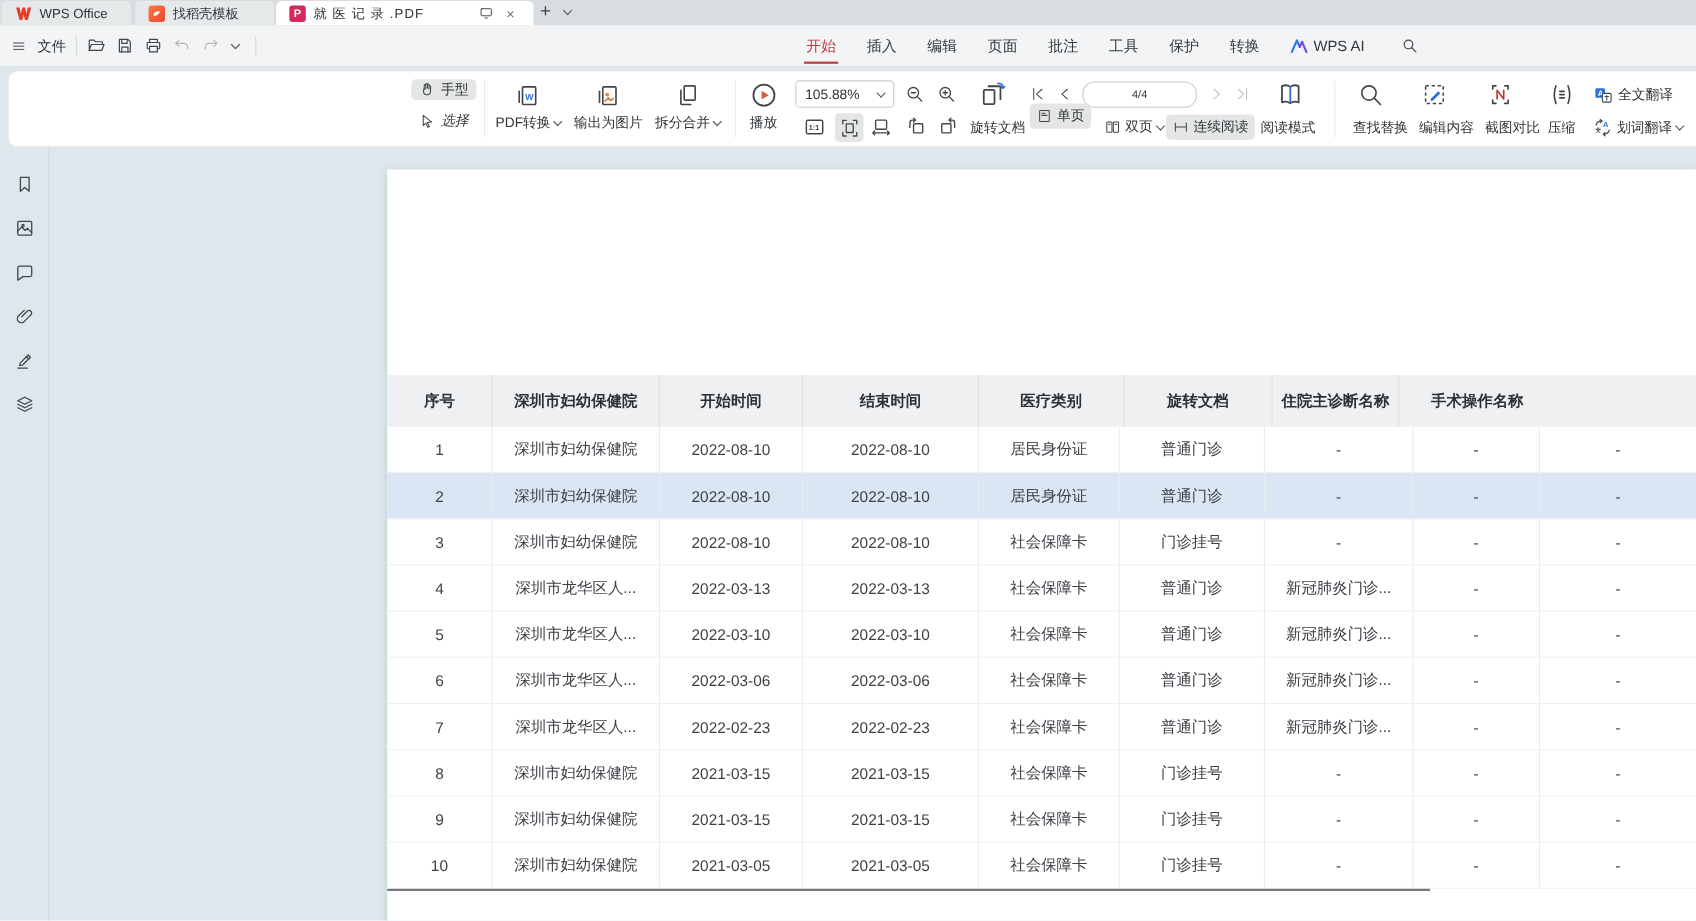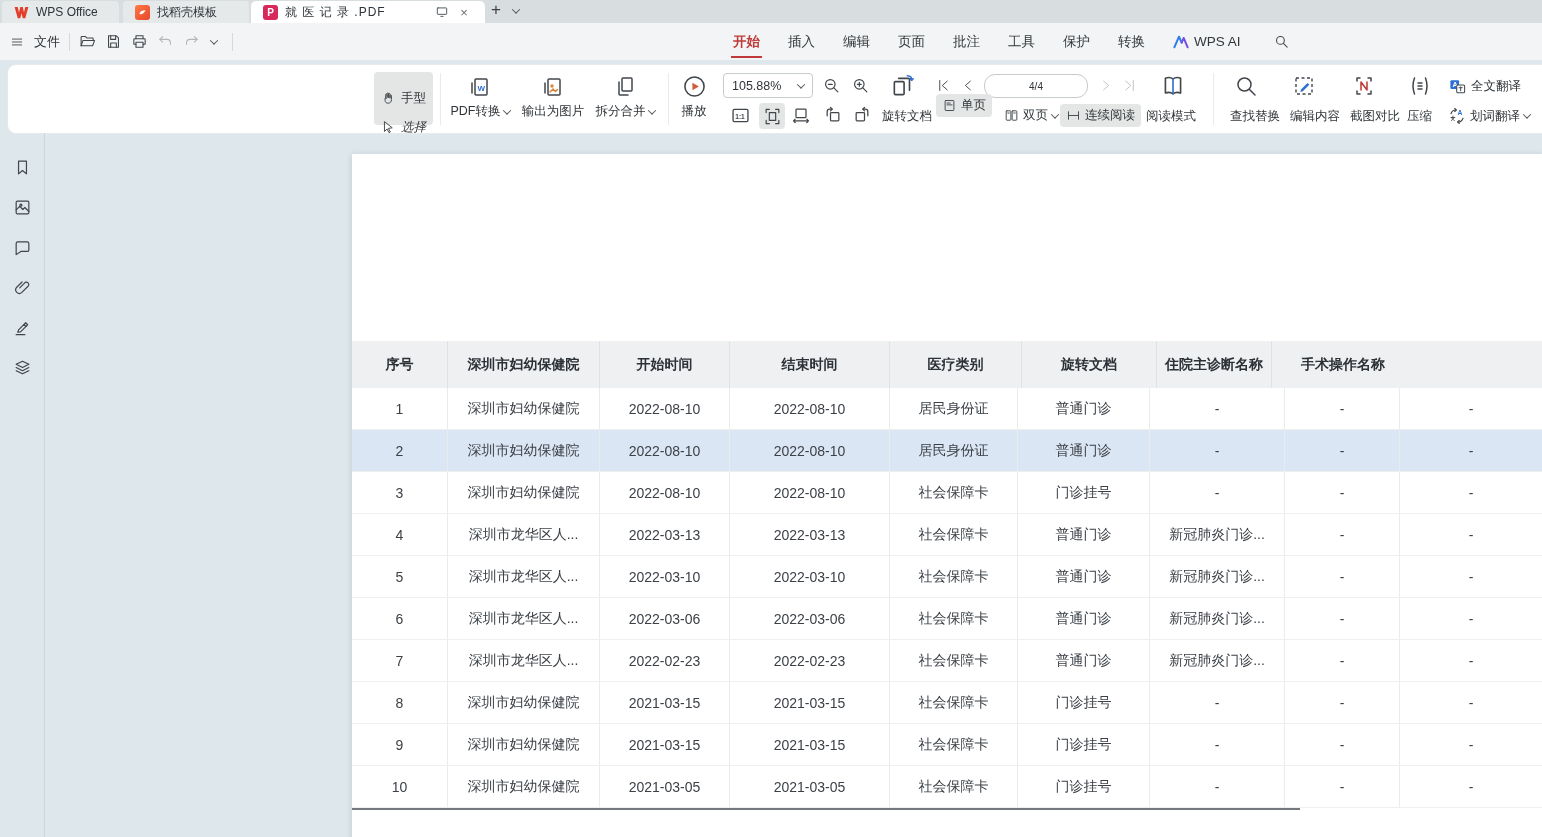--- a/index.html
+++ b/index.html
@@ -20,29 +20,29 @@
 
   
   .menubar { position:absolute; top:23px; left:0; right:0; height:37px; background:#f2f4f5; display:flex; align-items:center; }
   .file-cluster { position:absolute; left:10px; display:flex; align-items:center; gap:9px; }
   .file-btn { display:flex; align-items:center; gap:10px; font-size:13px; color:#2e3338; }
   .vsep { width:1px; height:18px; background:#d4d9db; }
   .qicon { width:17px; height:17px; }
   .disabled { opacity:.35; }
   .menus { position:absolute; left:733px; display:flex; gap:28px; align-items:center; height:37px; }
   .menu { font-size:13.5px; color:#33383c; position:relative; height:37px; display:flex; align-items:center; }
-  .menu.active { color:#bf3a38; font-weight:bold; }
+  .menu.active { color:#bf3a38; font-weight:normal; }
   .menu.active::after { content:""; position:absolute; bottom:2px; left:-2px; right:-2px; height:2px; background:#bf3a38; }
   .wpsai { display:flex; align-items:center; gap:5px; font-size:13.5px; color:#33383c; }
 
   
   .ribbon { position:absolute; top:65px; left:8px; width:1560px; height:68px; background:#fff; border-radius:8px; box-shadow:0 0 0 1px #e7eaeb; }
   .ribbon .sep { position:absolute; top:8px; width:1px; height:52px; background:#e8ebec; }
   .pill { background:#e4e6e6; border-radius:4px; }
-  .tool-row { position:absolute; display:flex; align-items:center; gap:5px; font-size:12.5px; color:#2f3438; padding:18px 7px; border-radius:4px; }
+  .tool-row { position:absolute; display:flex; align-items:center; gap:5px; font-size:12.5px; color:#2f3438; padding:1px 7px; border-radius:4px; }
   .vbtn { position:absolute; top:6px; width:80px; text-align:center; font-size:12.5px; color:#2f3438; }
   .vbtn .icn { height:30px; display:flex; align-items:flex-end; justify-content:center; padding-bottom:2px; }
   .vbtn .lbl { display:flex; align-items:center; justify-content:center; gap:3px; margin-top:2px; }
   .chev { width:6px; height:6px; border-right:1.4px solid #555; border-bottom:1.4px solid #555; transform:rotate(45deg) translate(-1px,-1px); display:inline-block; }
   .zoombox { position:absolute; left:715px; top:8px; width:90px; height:25px; border:1px solid #c6cbcd; border-radius:4px; display:flex; align-items:center; justify-content:space-between; padding:0 8px; font-size:12.5px; color:#2f3438; background:#fff; }
   .iconbtn { position:absolute; display:flex; align-items:center; justify-content:center; }
   .pageinput { position:absolute; left:976px; top:9px; width:104px; height:24px; border:1px solid #c6cbcd; border-radius:11px; display:flex; align-items:center; justify-content:center; font-size:10px; color:#2f3438; background:#fff; }
   .rlabel { position:absolute; font-size:12.5px; color:#2f3438; }
   .hgroup { position:absolute; display:flex; align-items:center; gap:4px; font-size:12.5px; color:#2f3438; padding:3px 6px; border-radius:4px; }
 

